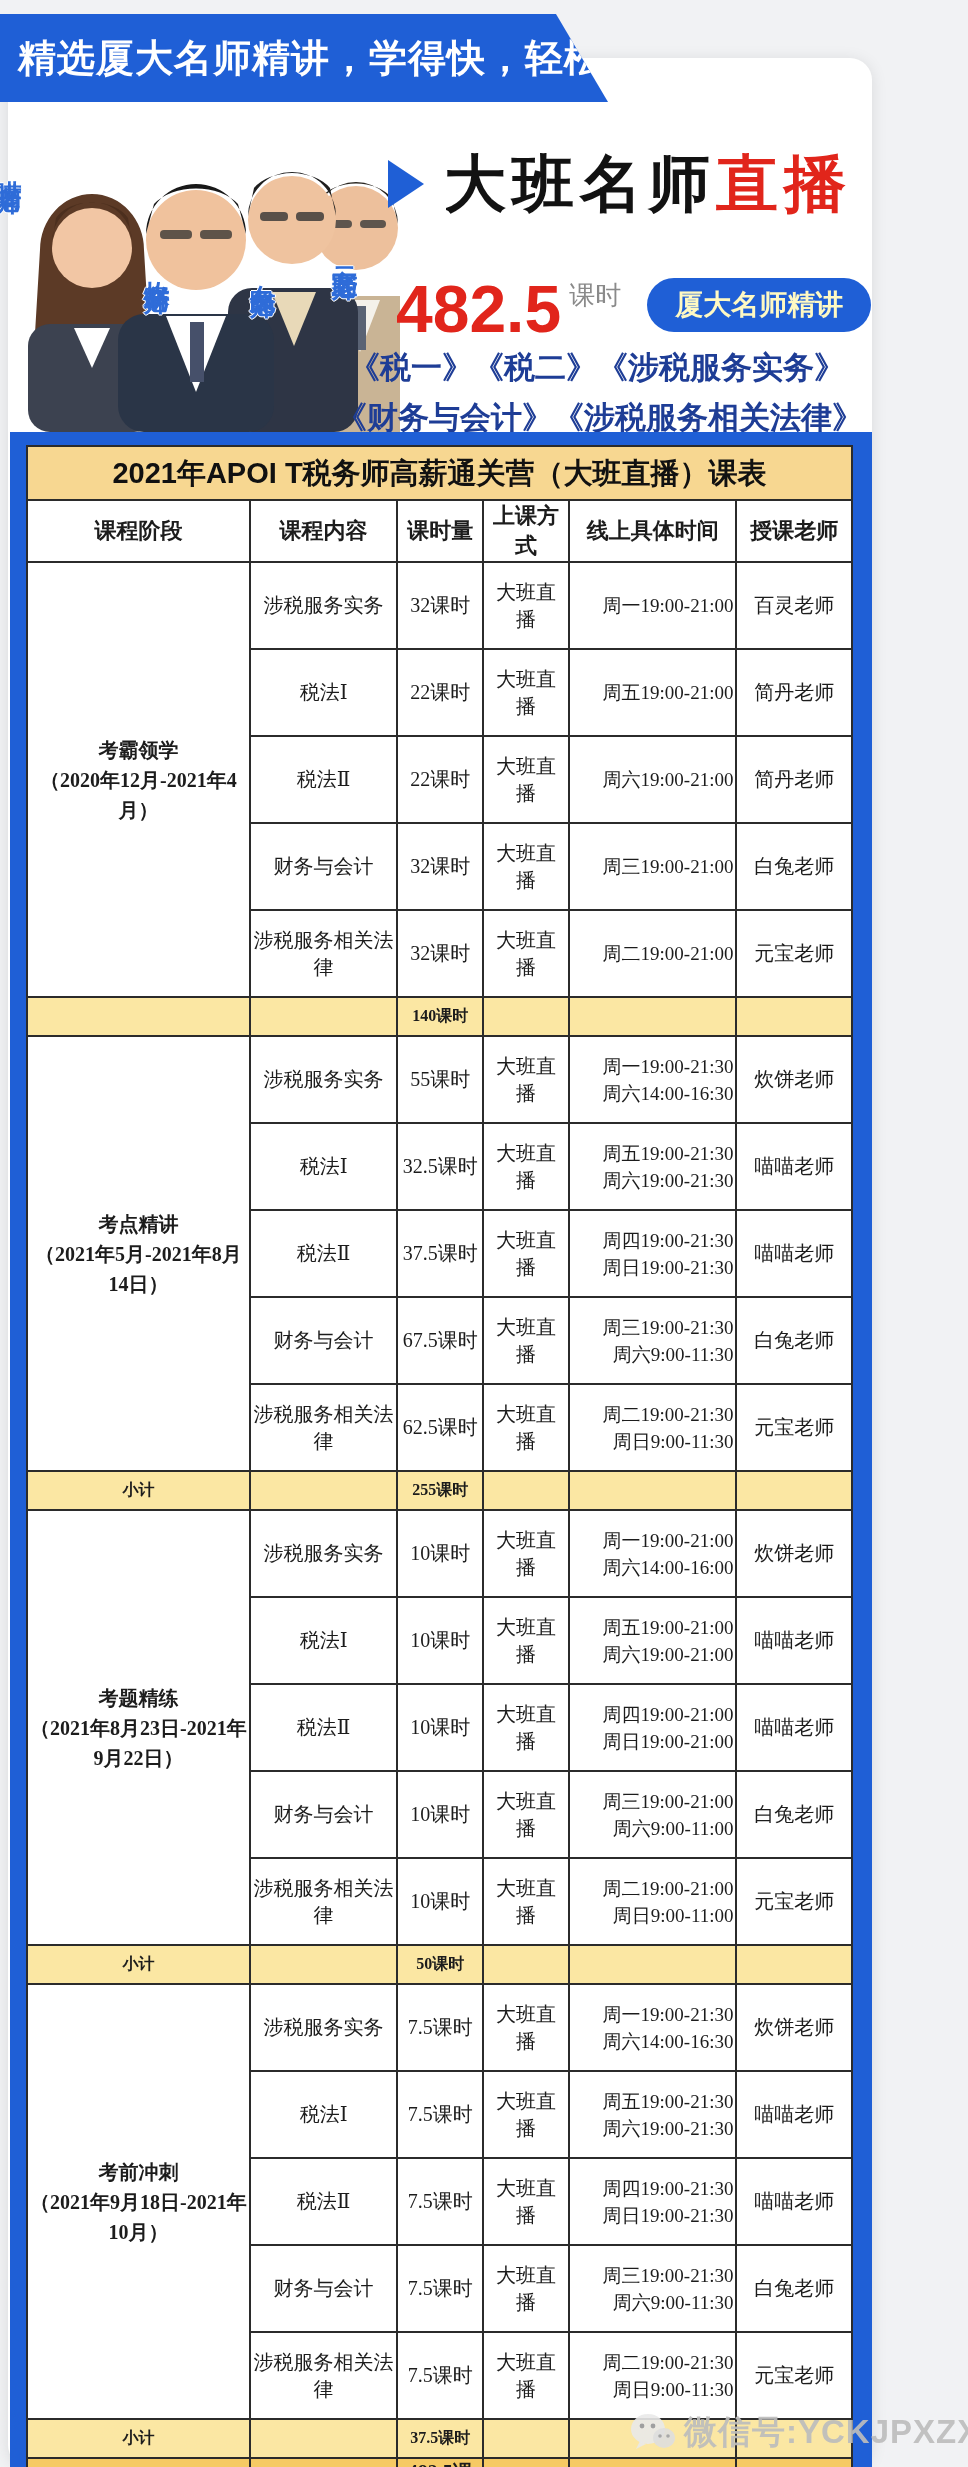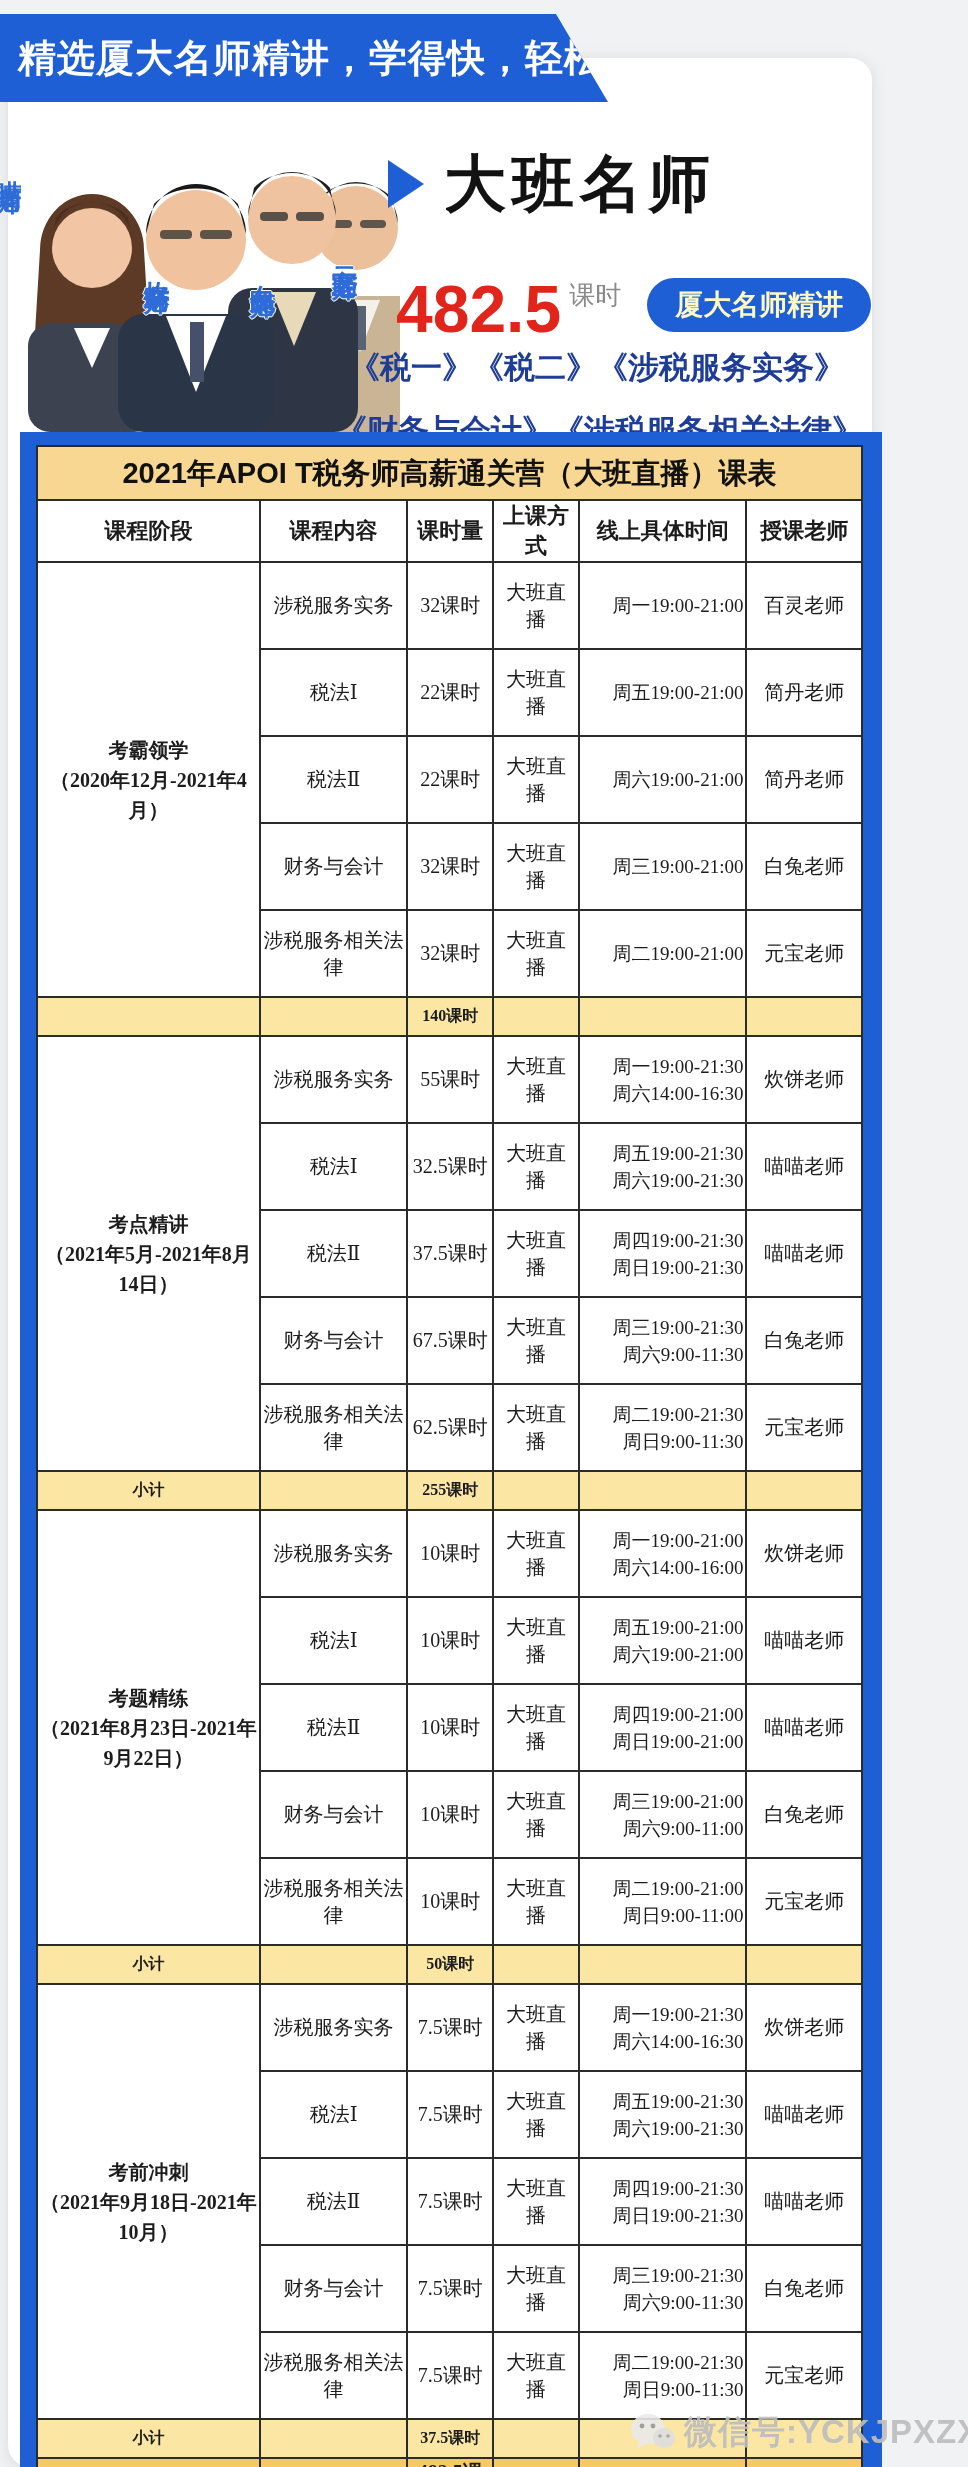--- a/index.html
+++ b/index.html
@@ -41,24 +41,24 @@
   .hero-title{position:absolute;left:372px;top:146px;display:flex;align-items:center;z-index:4;padding-left:16px;}
   .tri{width:0;height:0;border-left:36px solid var(--blue);border-top:24px solid transparent;border-bottom:24px solid transparent;margin-right:20px;}
   .ht{font-size:62px;font-weight:bold;letter-spacing:6px;color:#121212;line-height:76px;white-space:nowrap;}
   .ht-red{color:var(--red);}
   .hero-stats{position:absolute;left:396px;top:278px;display:flex;align-items:flex-start;z-index:4;}
   .hours{font-size:66px;font-weight:bold;color:var(--red);line-height:62px;}
   .hours-unit{font-size:26px;color:#8a8a8a;margin:0 0 4px 8px;}
   .badge{margin:0 0 2px 26px;background:var(--blue);color:#fef9c3;font-size:28px;font-weight:bold;padding:8px 28px;border-radius:28px;white-space:nowrap;}
   .hero-sub{position:absolute;left:336px;width:522px;text-align:center;font-size:31px;font-weight:bold;color:var(--navy);z-index:4;white-space:nowrap;}
   .sub1{top:347px;}
-  .sub2{top:410px;}
+  .sub2{top:397px;}
   
   .panel{
-    position:absolute;left:20px;top:432px;width:862px;height:2035px;z-index:4;
+    position:absolute;left:10px;top:432px;width:862px;height:2035px;z-index:4;
     background:var(--blue);box-sizing:border-box;padding:13px 19px 14px 16px;
   }
   .panel-title{
     height:52px;line-height:52px;text-align:center;background:var(--yellow);
     border:2px solid #2b2b2b;border-bottom:none;font-size:29px;font-weight:bold;color:#111;
     font-family:"Liberation Sans","DejaVu Sans",sans-serif;
   }
   table.sched{
     width:100%;border-collapse:collapse;background:#fff;table-layout:fixed;
     font-family:"Liberation Serif","DejaVu Serif",serif;
@@ -127,20 +127,21 @@
     </svg>
     <span class="tlabel t1">喵喵老师</span>
     <span class="tlabel t2">炊饼老师</span>
     <span class="tlabel t3">白兔老师</span>
     <span class="tlabel t4">元宝老师</span>
   </div>
 
   <div class="hero-title">
     <span class="tri"></span>
     <span class="ht">大班名师</span>
+    <span class="ht ht-red">直播</span>
   </div>
 
   <div class="hero-stats">
     <span class="hours">482.5</span>
     <span class="hours-unit">课时</span>
     <span class="badge">厦大名师精讲</span>
   </div>
 
   <div class="hero-sub sub1">《税一》《税二》《涉税服务实务》</div>
   <div class="hero-sub sub2">《财务与会计》《涉税服务相关法律》</div>

